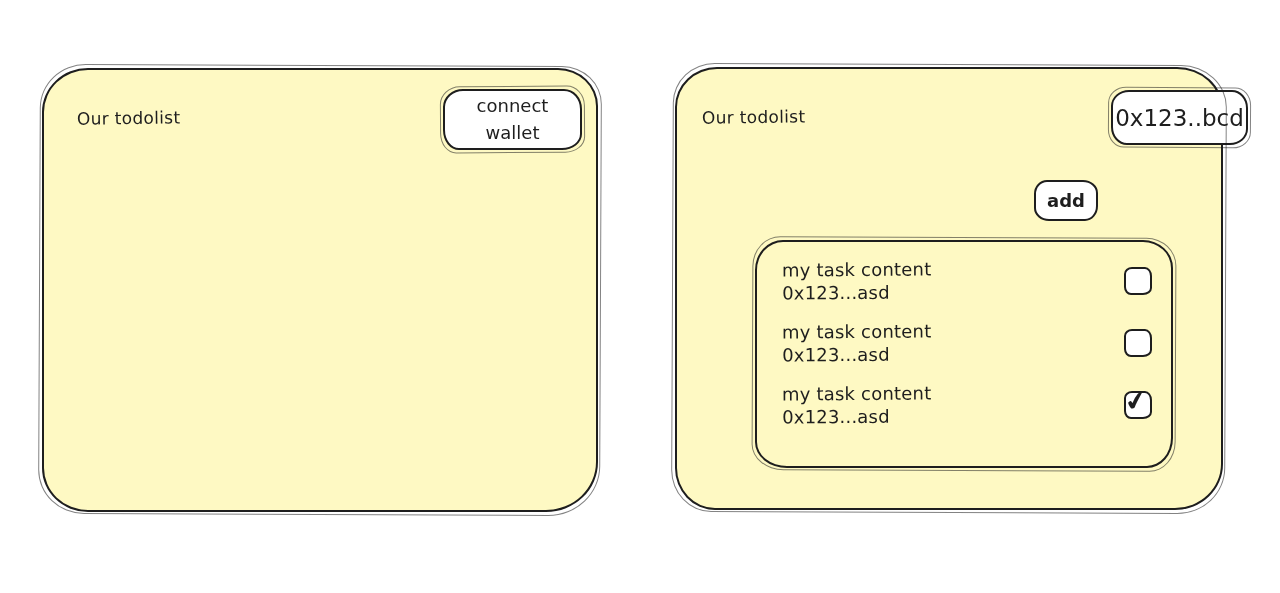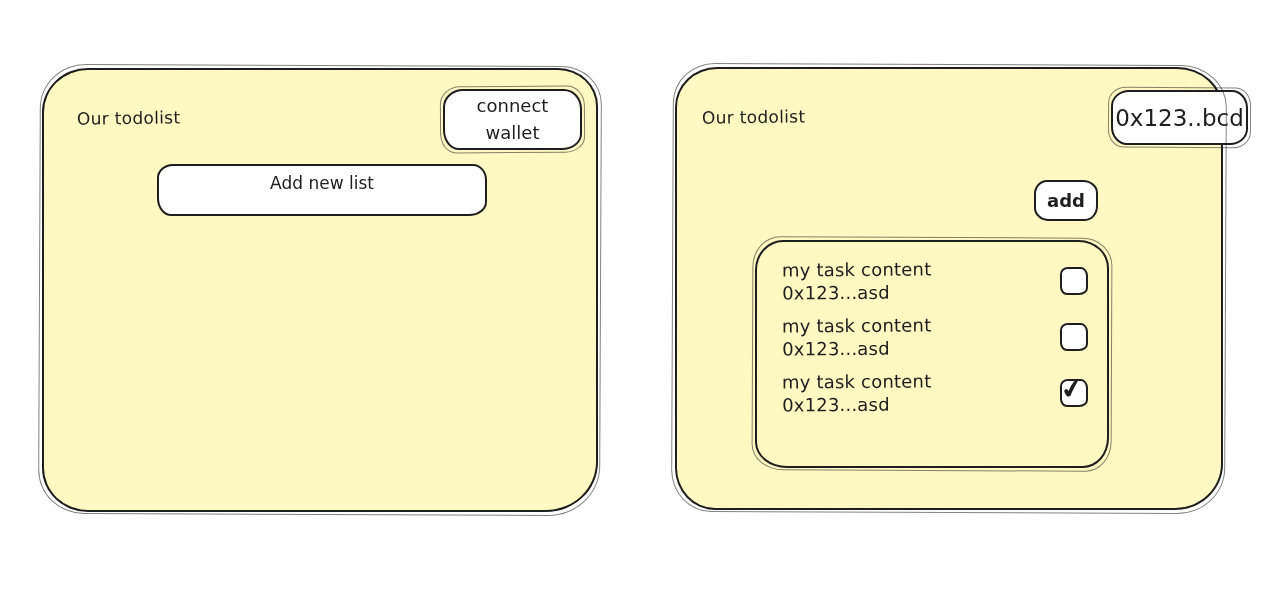--- a/index.html
+++ b/index.html
@@ -95,24 +95,24 @@
   .input.newtask::placeholder { color: #1e1e1e; opacity: 1; }
 
   .btn.add {
     left: 357px; top: 111px; width: 64px; height: 41px;
     border-radius: 13px 15px 13px 15px / 14px 13px 15px 13px;
     font-size: 18px;
     font-weight: bold;
   }
 
   .task-list {
-    left: 78px; top: 171px; width: 354px; height: 228px;
+    left: 78px; top: 171px; width: 418px; height: 228px;
     border-radius: 28px 30px 26px 32px / 30px 28px 30px 26px;
     padding: 16px 17px 0 25px;
-    display: flex; flex-direction: column; gap: 10px;
+    display: flex; flex-direction: column; gap: 16px;
   }
 
   .task-row {
     display: flex; justify-content: space-between; align-items: center;
   }
   .task-text { font-size: 18px; line-height: 23px; letter-spacing: 0.2px; transform: rotate(-0.4deg); }
 
   .checkbox {
     position: relative;
     width: 28px; height: 28px; flex: none;
@@ -131,21 +131,20 @@
   }
 </style>
 </head>
 <body>
 
 <div class="canvas">
 
   <section class="panel left sketch">
     <div class="panel-title">Our todolist</div>
     <button class="btn connect">connect wallet</button>
-    <button class="btn addlist">Add new list</button>
   </section>
 
   <section class="panel right sketch">
     <div class="panel-title">Our todolist</div>
     <button class="btn wallet">0x123..bcd</button>
     <button class="btn add">add</button>
     <div class="task-list sketch">
         <div class="task-row">
           <div class="task-text">
             <div>my task content</div>

